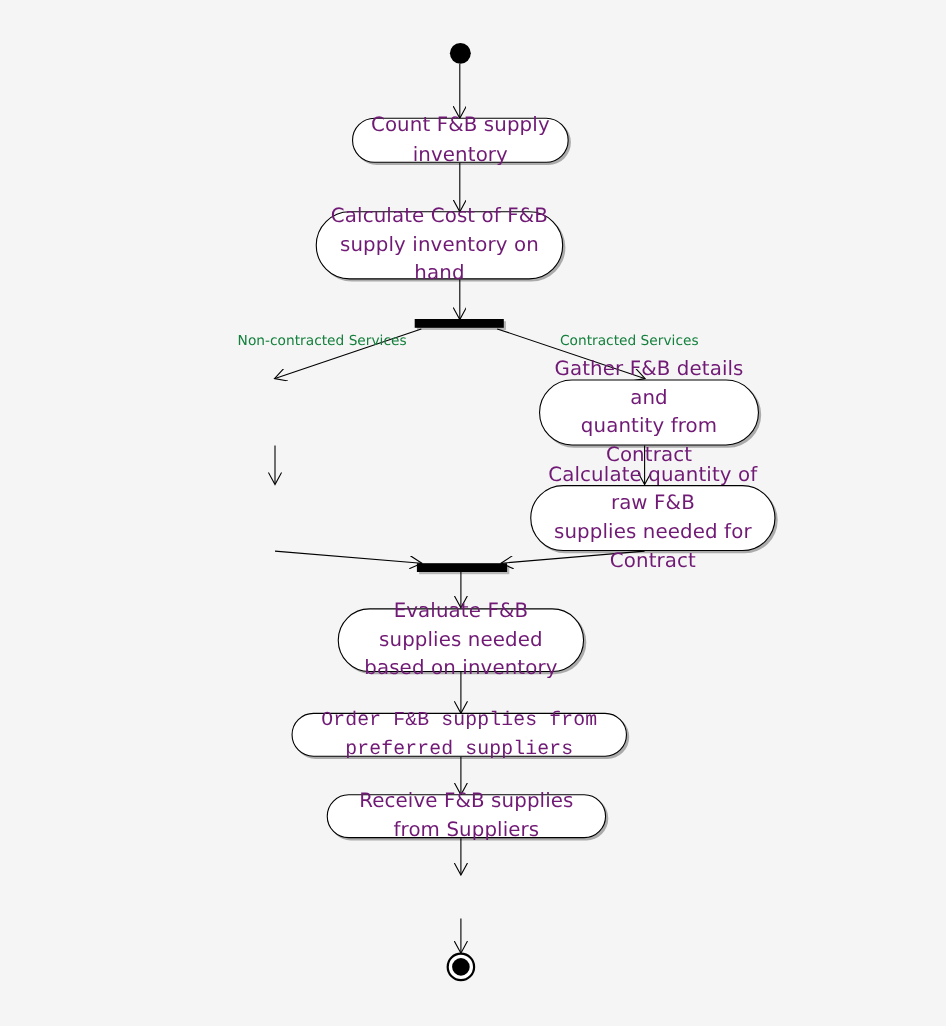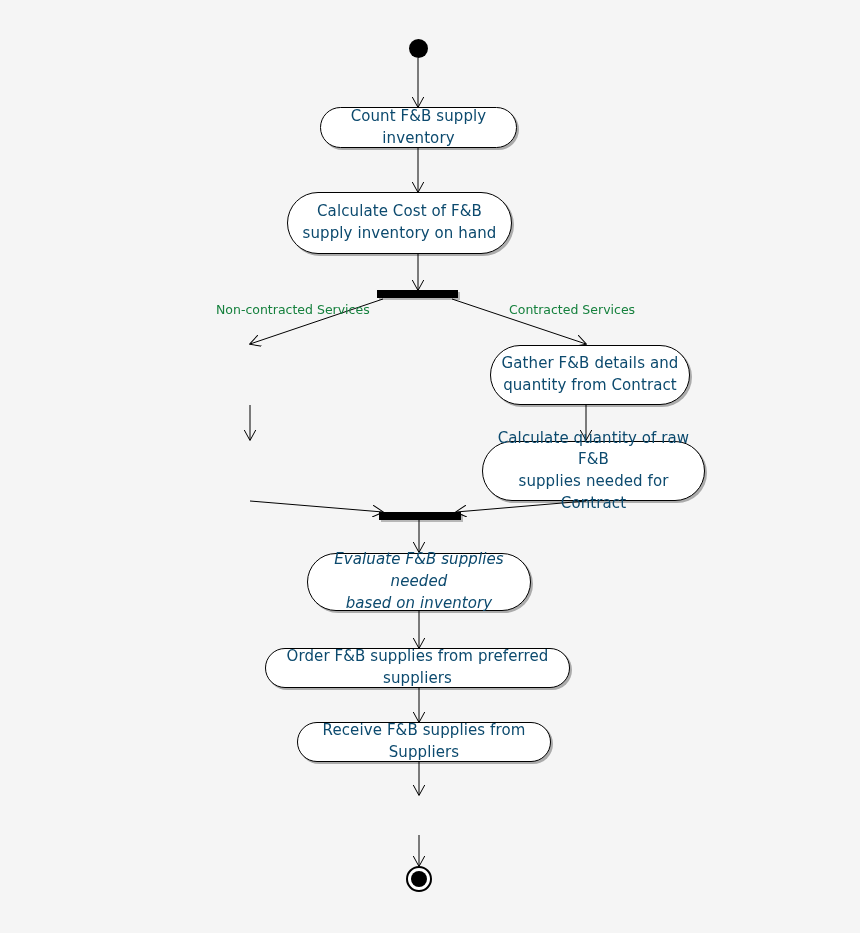--- a/index.html
+++ b/index.html
@@ -27,22 +27,22 @@
   .node {
     position: absolute;
     box-sizing: border-box;
     background: #ffffff;
     border: 1px solid #000000;
     border-radius: 999px;
     display: flex;
     align-items: center;
     justify-content: center;
     text-align: center;
-    color: #0c4a6e;
-    font-size: 15px;
+    color: #701a75;
+    font-size: 18px;
     line-height: 1.45;
     letter-spacing: 0.1px;
     box-shadow: 2px 2px 0 0 rgba(0,0,0,0.30);
     z-index: 3;
   }
   .node-label { display: block; padding: 0 10px; white-space: pre-line; }
   .bar {
     position: absolute;
     background: #000000;
     box-shadow: 2px 2px 0 0 rgba(0,0,0,0.25);
@@ -129,26 +129,26 @@
 quantity from Contract</span>
   </div>
 
   <div class="node" style="left:482px; top:441px; width:223px; height:60px;">
     <span class="node-label">Calculate quantity of raw F&amp;B
 supplies needed for Contract</span>
   </div>
 
   <div class="bar" style="left:379px; top:512px; width:82px; height:8px;"></div>
 
-  <div class="node" style="left:307px; top:553px; width:224px; height:58px;font-style:italic;">
+  <div class="node" style="left:307px; top:553px; width:224px; height:58px;">
     <span class="node-label">Evaluate F&amp;B supplies needed
 based on inventory</span>
   </div>
 
-  <div class="node" style="left:265px; top:648px; width:305px; height:40px;">
+  <div class="node" style="left:265px; top:648px; width:305px; height:40px;font-family:Liberation Mono, monospace;">
     <span class="node-label">Order F&amp;B supplies from preferred suppliers</span>
   </div>
 
   <div class="node" style="left:297px; top:722px; width:254px; height:40px;">
     <span class="node-label">Receive F&amp;B supplies from Suppliers</span>
   </div>
 
 
   <div class="end-node" style="left:406px; top:866px; width:26px; height:26px;"></div>
 

